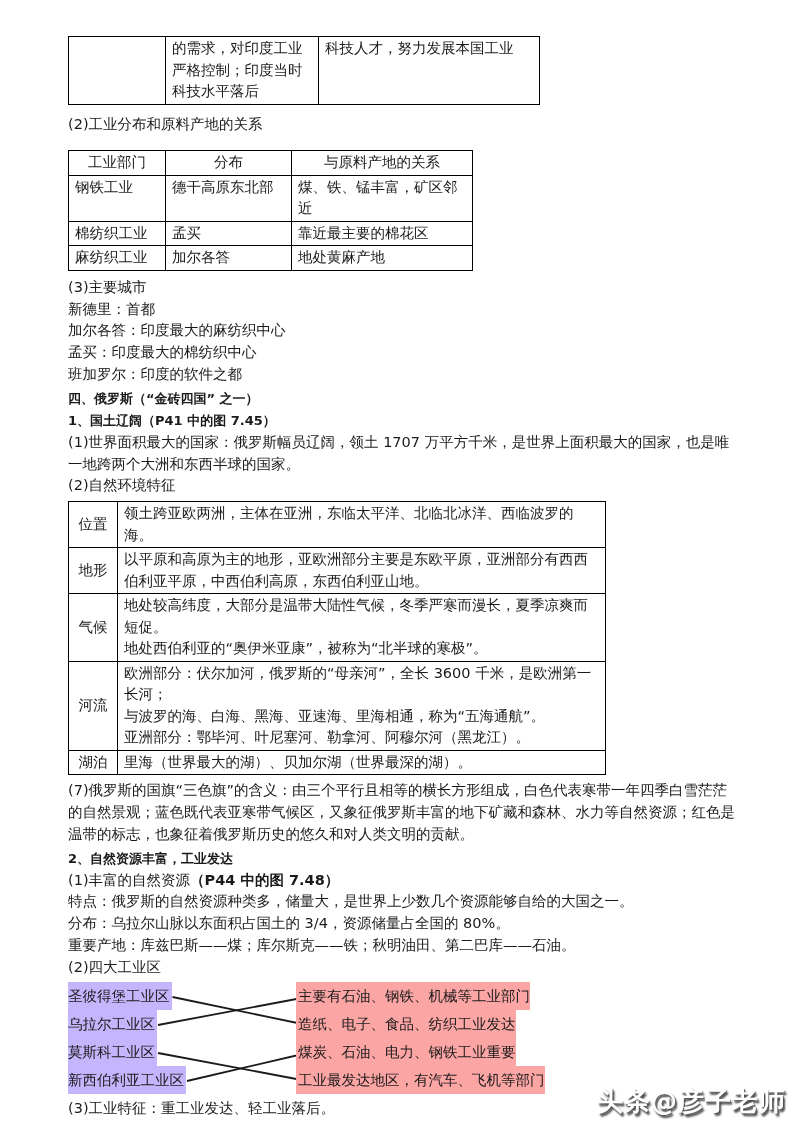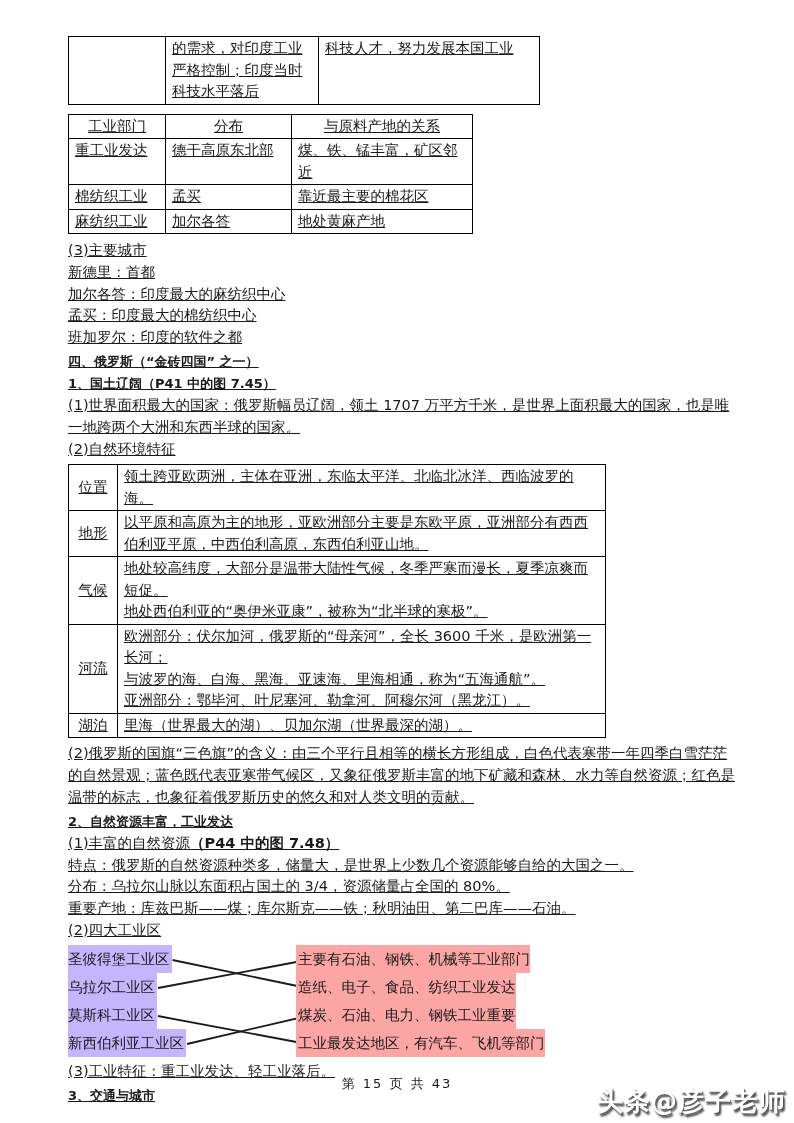--- a/index.html
+++ b/index.html
@@ -4,21 +4,21 @@
 <style>
   html,body{margin:0;padding:0;}
   body{
     width:794px;height:1123px;background:#ffffff;position:relative;overflow:hidden;
     font-family:"DejaVu Sans","Liberation Sans",sans-serif;
     color:#1a1a1a;
   }
   .page{
     position:absolute;top:0;left:0;right:0;bottom:0;
     padding:36px 56px 0 68px;box-sizing:border-box;
-    font-size:14.5px;line-height:21.8px;text-decoration:underline;
+    font-size:14.5px;line-height:21.8px;
   }
   p{margin:0;padding:0;}
   .bold{font-weight:700;}
   .b-head{font-weight:700;font-size:13px;line-height:22px;}
   table{border-collapse:collapse;}
   td,th{border:1px solid #000;font-size:14.5px;line-height:21.5px;padding:1px 6px;vertical-align:top;font-weight:400;text-align:left;}
   .t1{margin-bottom:9px;}
   .t1 .c1{width:84px;}
   .t1 .c2{width:140px;}
   .t1 .c3{width:208px;}
@@ -57,30 +57,31 @@
   <table class="t1">
     <tbody>
       <tr>
         <td class="c1"></td>
         <td class="c2">的需求，对印度工业严格控制；印度当时科技水平落后</td>
         <td class="c3">科技人才，努力发展本国工业</td>
       </tr>
     </tbody>
   </table>
 
+  <p class="h-gap">(2)工业分布和原料产地的关系</p>
 
   <table class="t2">
     <tbody>
       <tr>
         <th class="c1">工业部门</th>
         <th class="c2">分布</th>
         <th class="c3">与原料产地的关系</th>
       </tr>
       <tr>
-        <td>重工业发达</td>
+        <td>钢铁工业</td>
         <td>德干高原东北部</td>
         <td>煤、铁、锰丰富，矿区邻近</td>
       </tr>
       <tr>
         <td>棉纺织工业</td>
         <td>孟买</td>
         <td>靠近最主要的棉花区</td>
       </tr>
       <tr>
         <td>麻纺织工业</td>
@@ -122,21 +123,21 @@
 与波罗的海、白海、黑海、亚速海、里海相通，称为“五海通航”。
 亚洲部分：鄂毕河、叶尼塞河、勒拿河、阿穆尔河（黑龙江）。</td>
       </tr>
       <tr>
         <td class="lbl">湖泊</td>
         <td class="val pre">里海（世界最大的湖）、贝加尔湖（世界最深的湖）。</td>
       </tr>
     </tbody>
   </table>
 
-  <p>(2)俄罗斯的国旗“三色旗”的含义：由三个平行且相等的横长方形组成，白色代表寒带一年四季白雪茫茫的自然景观；蓝色既代表亚寒带气候区，又象征俄罗斯丰富的地下矿藏和森林、水力等自然资源；红色是温带的标志，也象征着俄罗斯历史的悠久和对人类文明的贡献。</p>
+  <p>(7)俄罗斯的国旗“三色旗”的含义：由三个平行且相等的横长方形组成，白色代表寒带一年四季白雪茫茫的自然景观；蓝色既代表亚寒带气候区，又象征俄罗斯丰富的地下矿藏和森林、水力等自然资源；红色是温带的标志，也象征着俄罗斯历史的悠久和对人类文明的贡献。</p>
 
   <p class="b-head mt2">2、自然资源丰富，工业发达</p>
   <p><span>(1)丰富的自然资源</span><span class="bold">（P44 中的图 7.48）</span></p>
   <p>特点：俄罗斯的自然资源种类多，储量大，是世界上少数几个资源能够自给的大国之一。</p>
   <p>分布：乌拉尔山脉以东面积占国土的 3/4，资源储量占全国的 80%。</p>
   <p>重要产地：库兹巴斯——煤；库尔斯克——铁；秋明油田、第二巴库——石油。</p>
   <p>(2)四大工业区</p>
 
   <div class="diagram">
     <svg viewBox="0 0 560 112">

